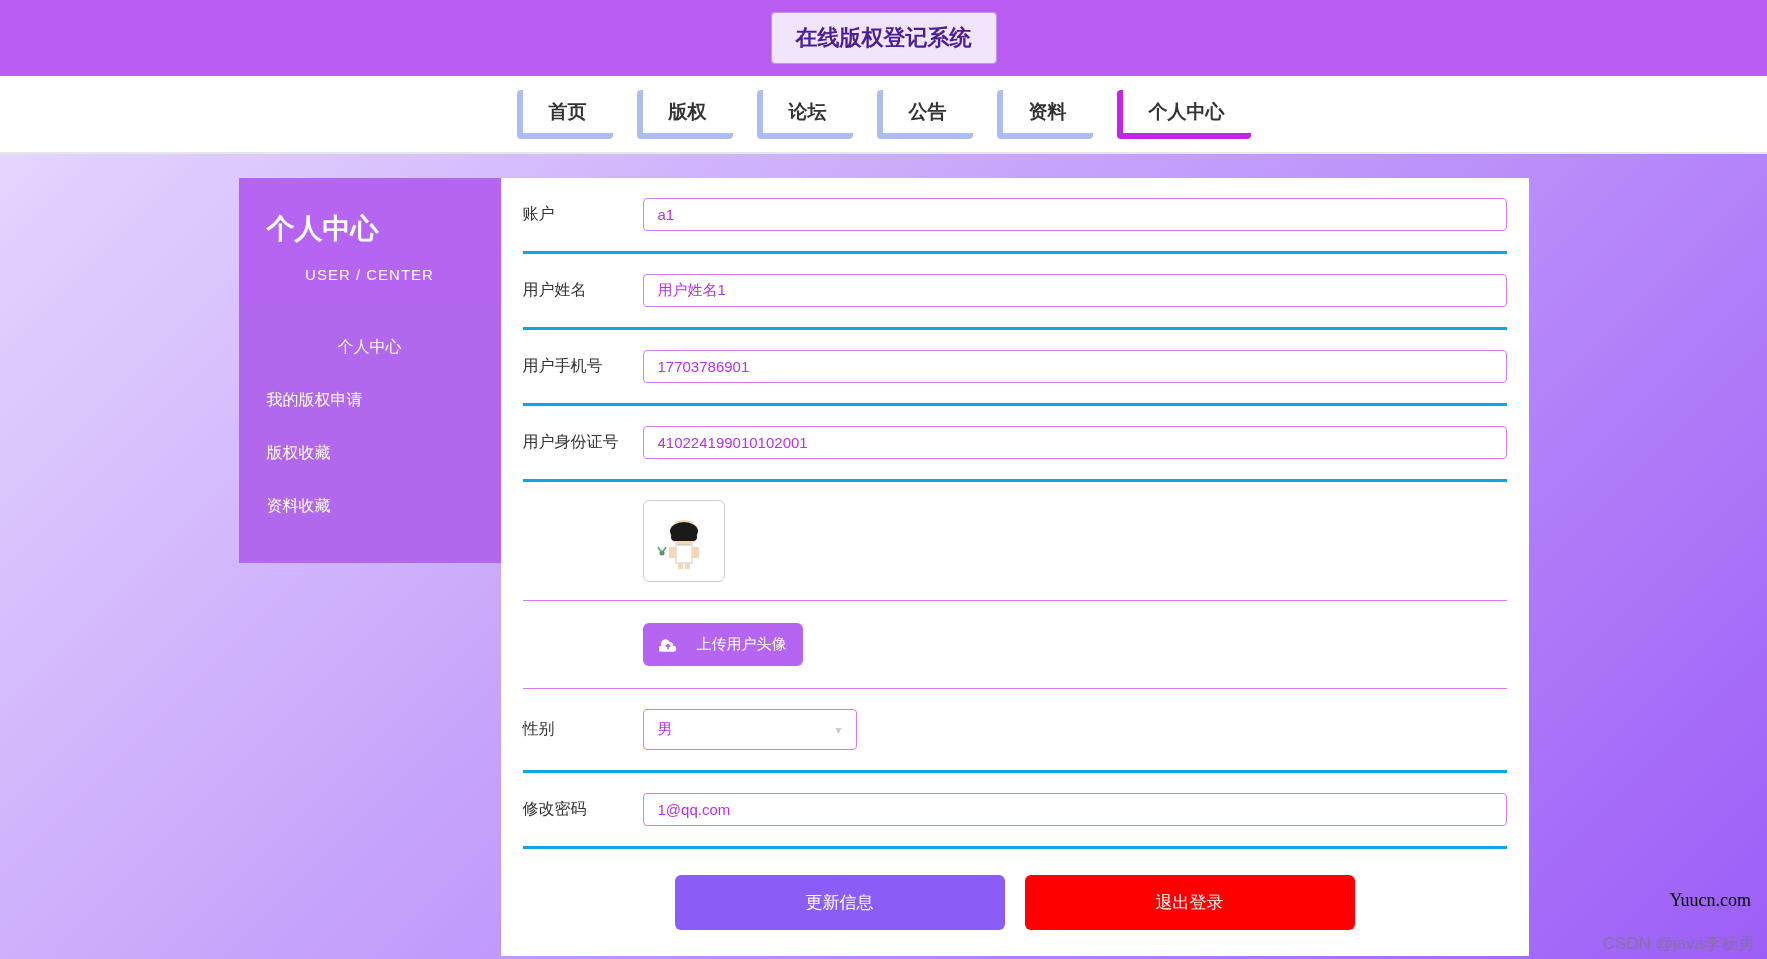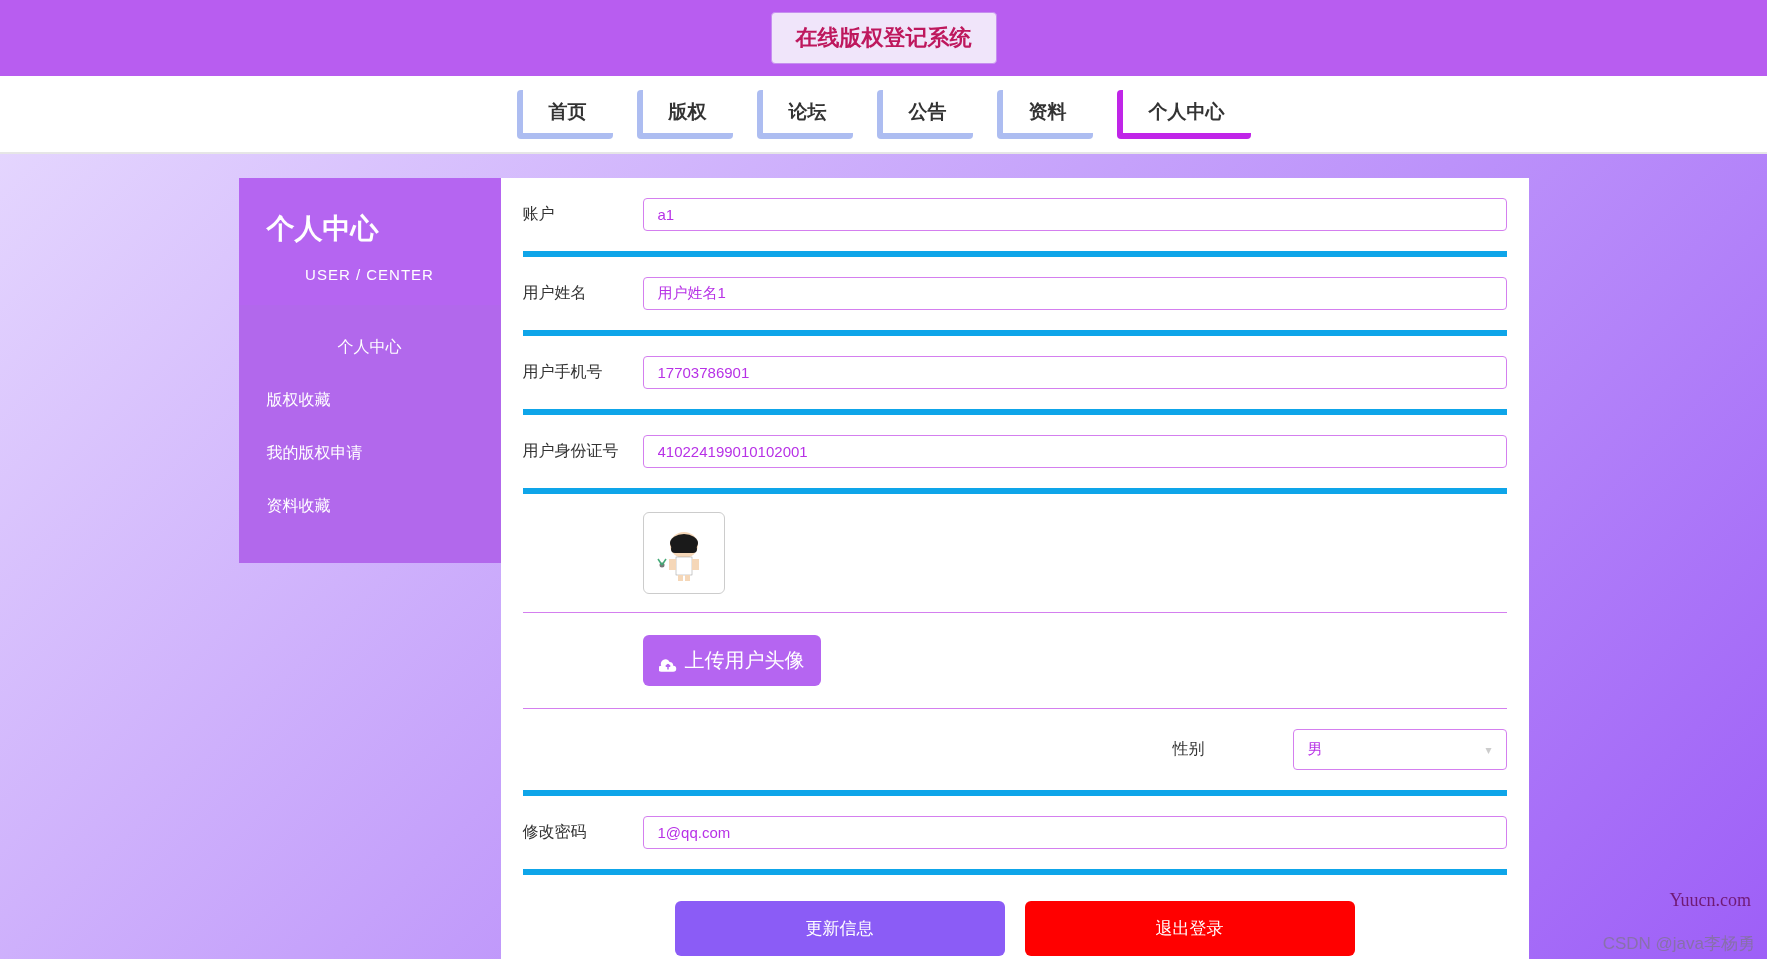--- a/index.html
+++ b/index.html
@@ -19,21 +19,21 @@
       align-items: center;
       justify-content: center;
     }
     .system-title {
       background: #f0e5fa;
       border: 1px solid #c68ef0;
       border-radius: 4px;
       padding: 10px 24px;
       font-size: 22px;
       font-weight: bold;
-      color: #be185d;
+      color: #4c1d95;
     }
 
     
     .nav-tabs-area {
       background: #fff;
       height: 78px;
       border-bottom: 2px solid #e6e6e6;
       display: flex;
       align-items: center;
       justify-content: center;
@@ -111,22 +111,21 @@
     
     .form-panel {
       flex: 1;
       background: #fff;
       padding: 0 22px;
     }
     .form-row {
       display: flex;
       align-items: center;
       padding: 20px 0;
-      border-bottom: 6px solid #0ea5e9;
-      justify-content: flex-end;
+      border-bottom: 3px solid #0ea5e9;
     }
     .form-label {
       width: 120px;
       font-size: 16px;
       color: #333;
       flex-shrink: 0;
     }
     .form-input {
       flex: 1;
       border: 1px solid #d47fef;
@@ -152,25 +151,25 @@
     .avatar-svg { width: 60px; height: 60px; }
 
     .upload-row { padding: 22px 0; border-bottom: 1px solid #d47fef; display: flex; }
     .upload-btn {
       margin-left: 120px;
       background: #b565f1;
       color: #fff;
       border: none;
       border-radius: 6px;
       padding: 12px 16px;
-      font-size: 20px;
-      cursor: pointer;
-      display: flex;
-      align-items: center;
-      gap: 8px;
+      font-size: 15px;
+      cursor: pointer;
+      display: flex;
+      align-items: center;
+      gap: 20px;
     }
     .cloud-icon {
       width: 18px; height: 14px;
       display: inline-block;
     }
 
     .select-wrap {
       width: 214px;
       border: 1px solid #d47fef;
       border-radius: 4px;
@@ -203,21 +202,21 @@
     }
     .btn-update { background: #8b5cf6; }
     .btn-password { background: #adbdf1; }
     .btn-logout { background: #ff0000; }
 
     
     .wm-yuucn {
       position: absolute;
       top: 890px;
       right: 16px;
-      color: #701a75;
+      color: #000000;
       font-size: 18px;
       font-family: Georgia, serif;
     }
     .wm-csdn {
       position: absolute;
       top: 932px;
       right: 12px;
       color: rgba(120,120,120,0.6);
       font-size: 17px;
     }
@@ -241,22 +240,22 @@
 <div class="body-area">
   <div class="content-wrapper">
 
     <div class="sidebar">
       <div class="sidebar-head">
         <div class="sidebar-title">个人中心</div>
         <div class="sidebar-sub">USER / CENTER</div>
       </div>
       <div class="sidebar-menu">
         <div class="sidebar-item active">个人中心</div>
+        <div class="sidebar-item">我的版权申请</div>
         <div class="sidebar-item">版权收藏</div>
-        <div class="sidebar-item">我的版权申请</div>
         <div class="sidebar-item">资料收藏</div>
       </div>
     </div>
 
     <div class="form-panel">
 
       <div class="form-row">
         <div class="form-label">账户</div>
         <input class="form-input" value="a1" style="">
       </div>

